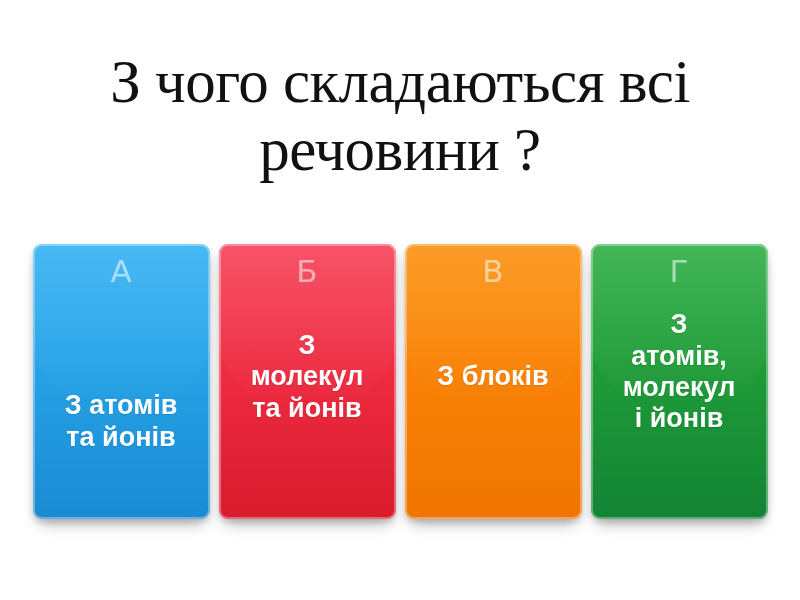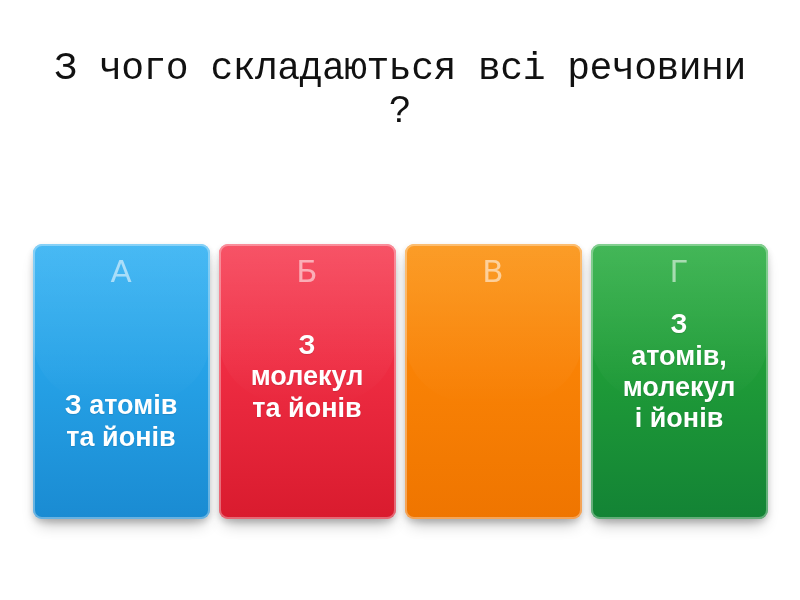--- a/index.html
+++ b/index.html
@@ -27,22 +27,22 @@
   
   .question-area {
     width: 760px;
     margin-top: 48px;
     display: flex;
     align-items: flex-start;
     justify-content: center;
   }
 
   .question-text {
-    font-family: Liberation Mono, monospace;
-    font-size: 38px;
+    font-family: Liberation Serif, serif;
+    font-size: 61px;
     line-height: 1.12;
     font-weight: 400;
     color: #111111;
     text-align: center;
     letter-spacing: -0.5px;
     max-width: 700px;
     word-wrap: break-word;
   }
 
   
@@ -163,20 +163,23 @@
       <div class="card-letter">Б</div>
       <div class="card-body">
         <div class="card-text">З
 молекул
 та йонів</div>
       </div>
     </div>
 
     <div class="answer-card card-c">
       <div class="card-letter">В</div>
+      <div class="card-body">
+        <div class="card-text">З блоків</div>
+      </div>
     </div>
 
     <div class="answer-card card-d">
       <div class="card-letter">Г</div>
       <div class="card-body">
         <div class="card-text">З
 атомів,
 молекул
 і йонів</div>
       </div>

